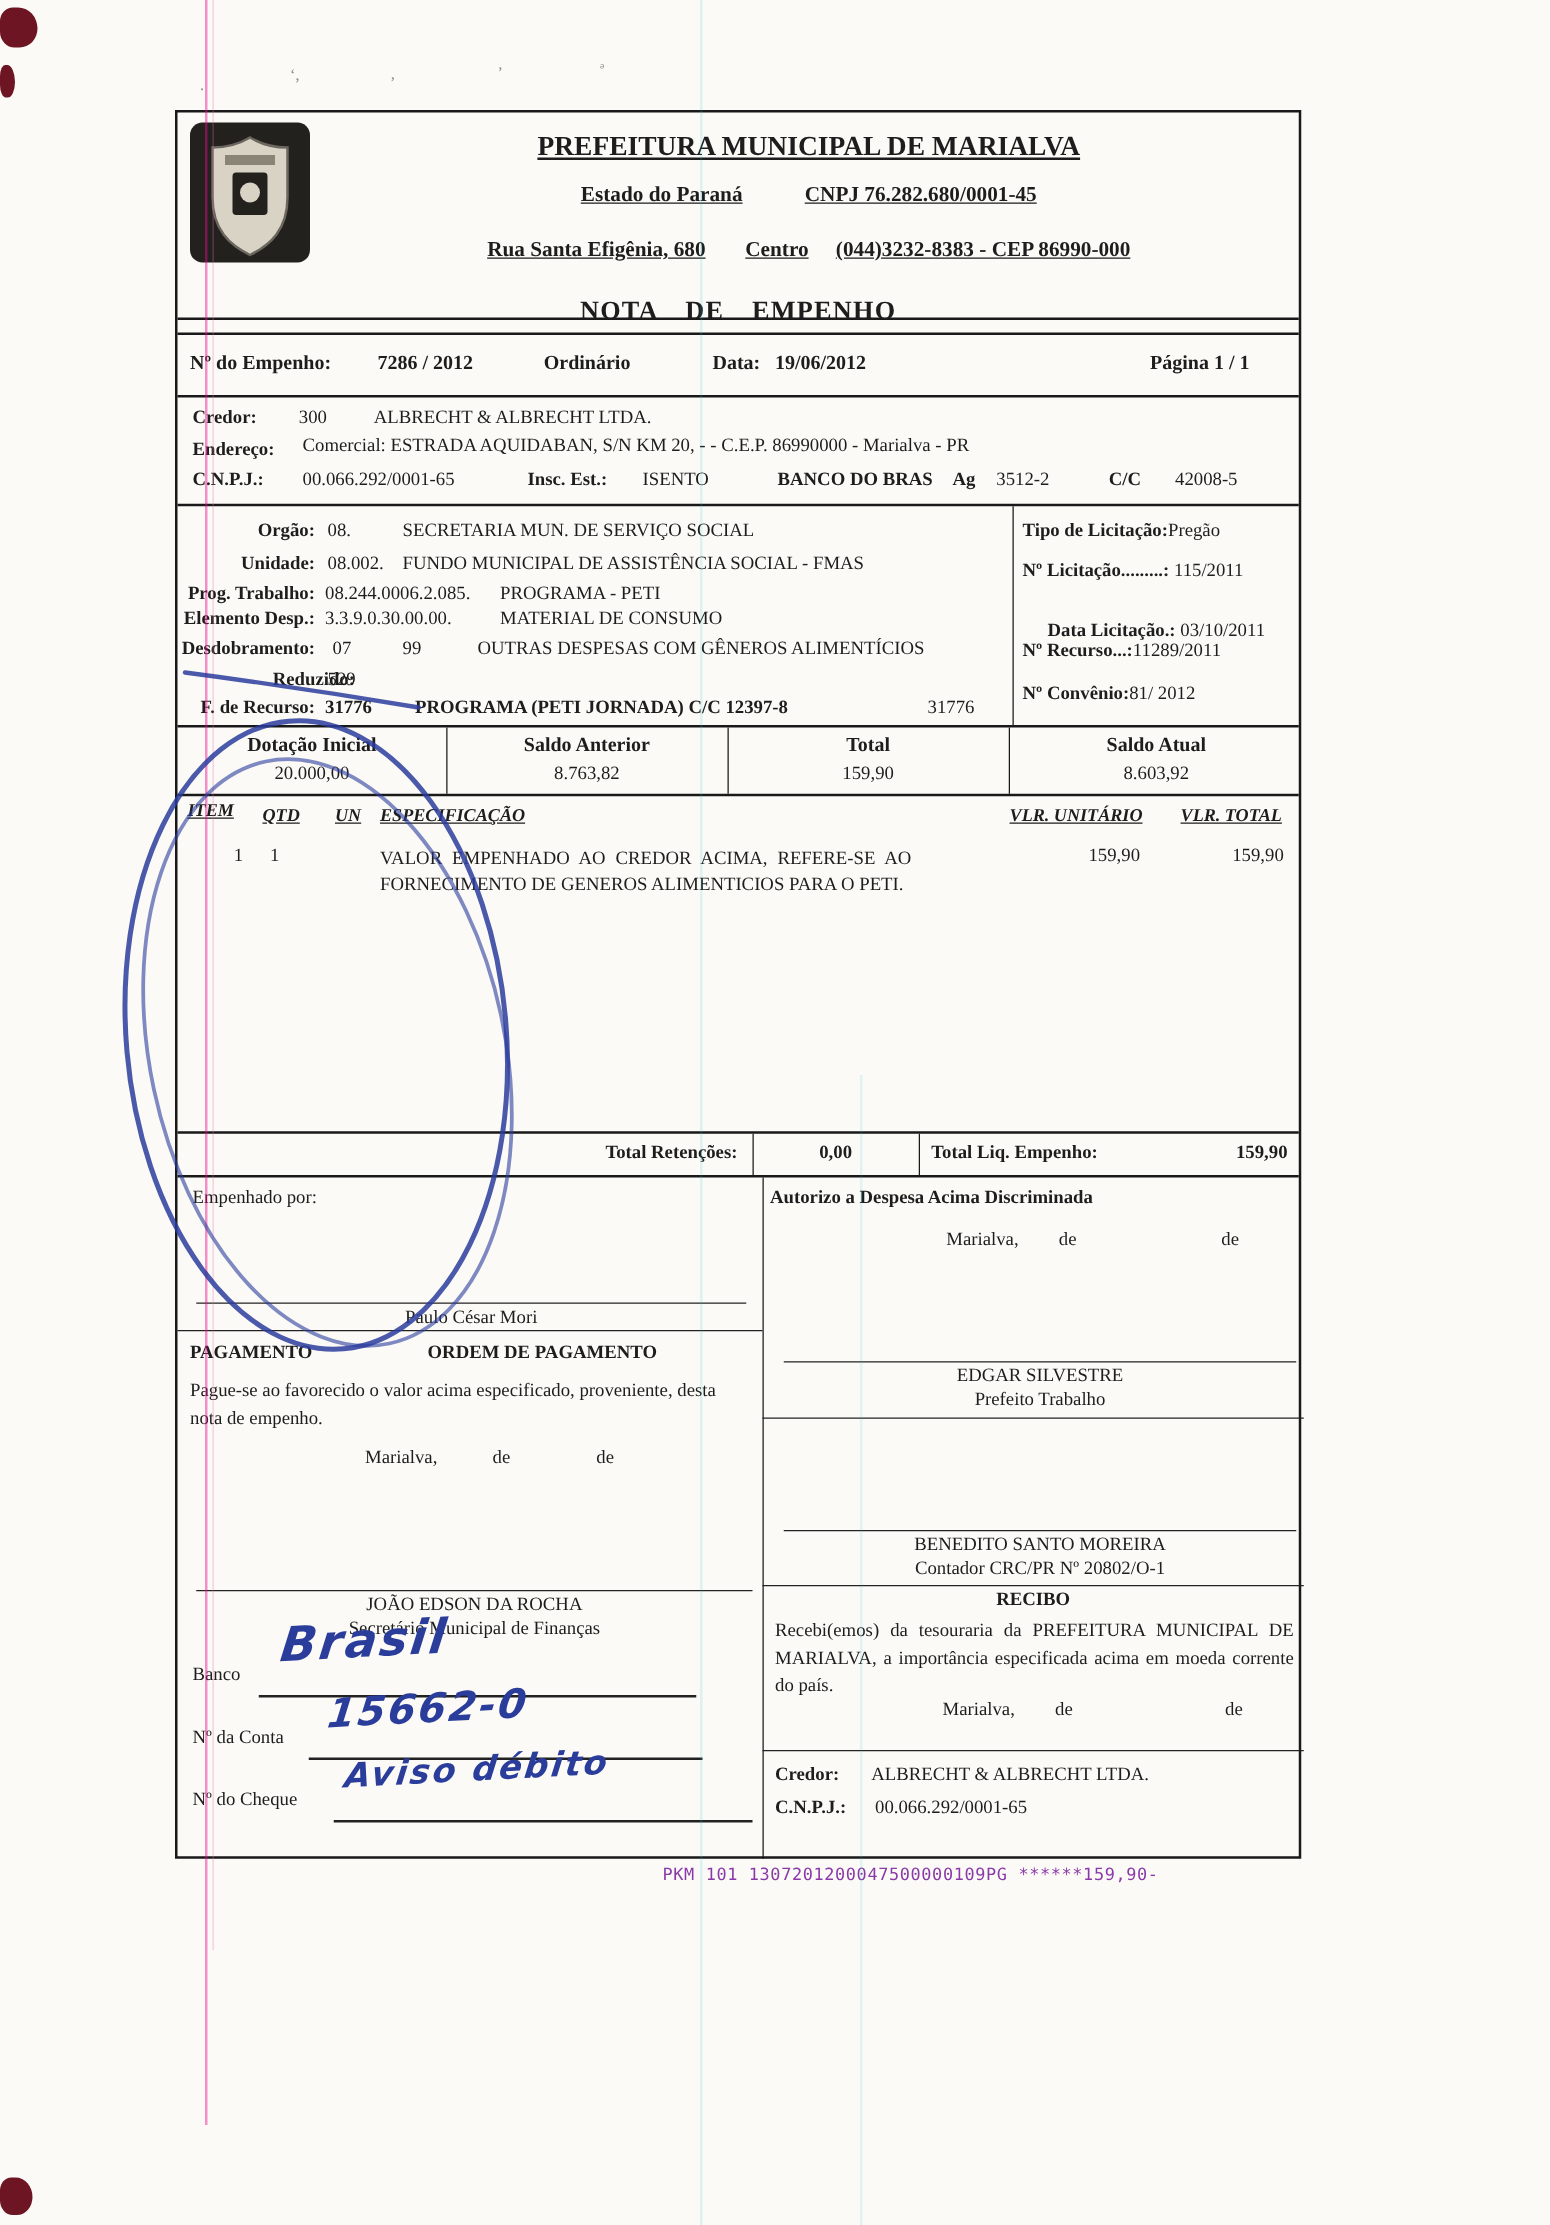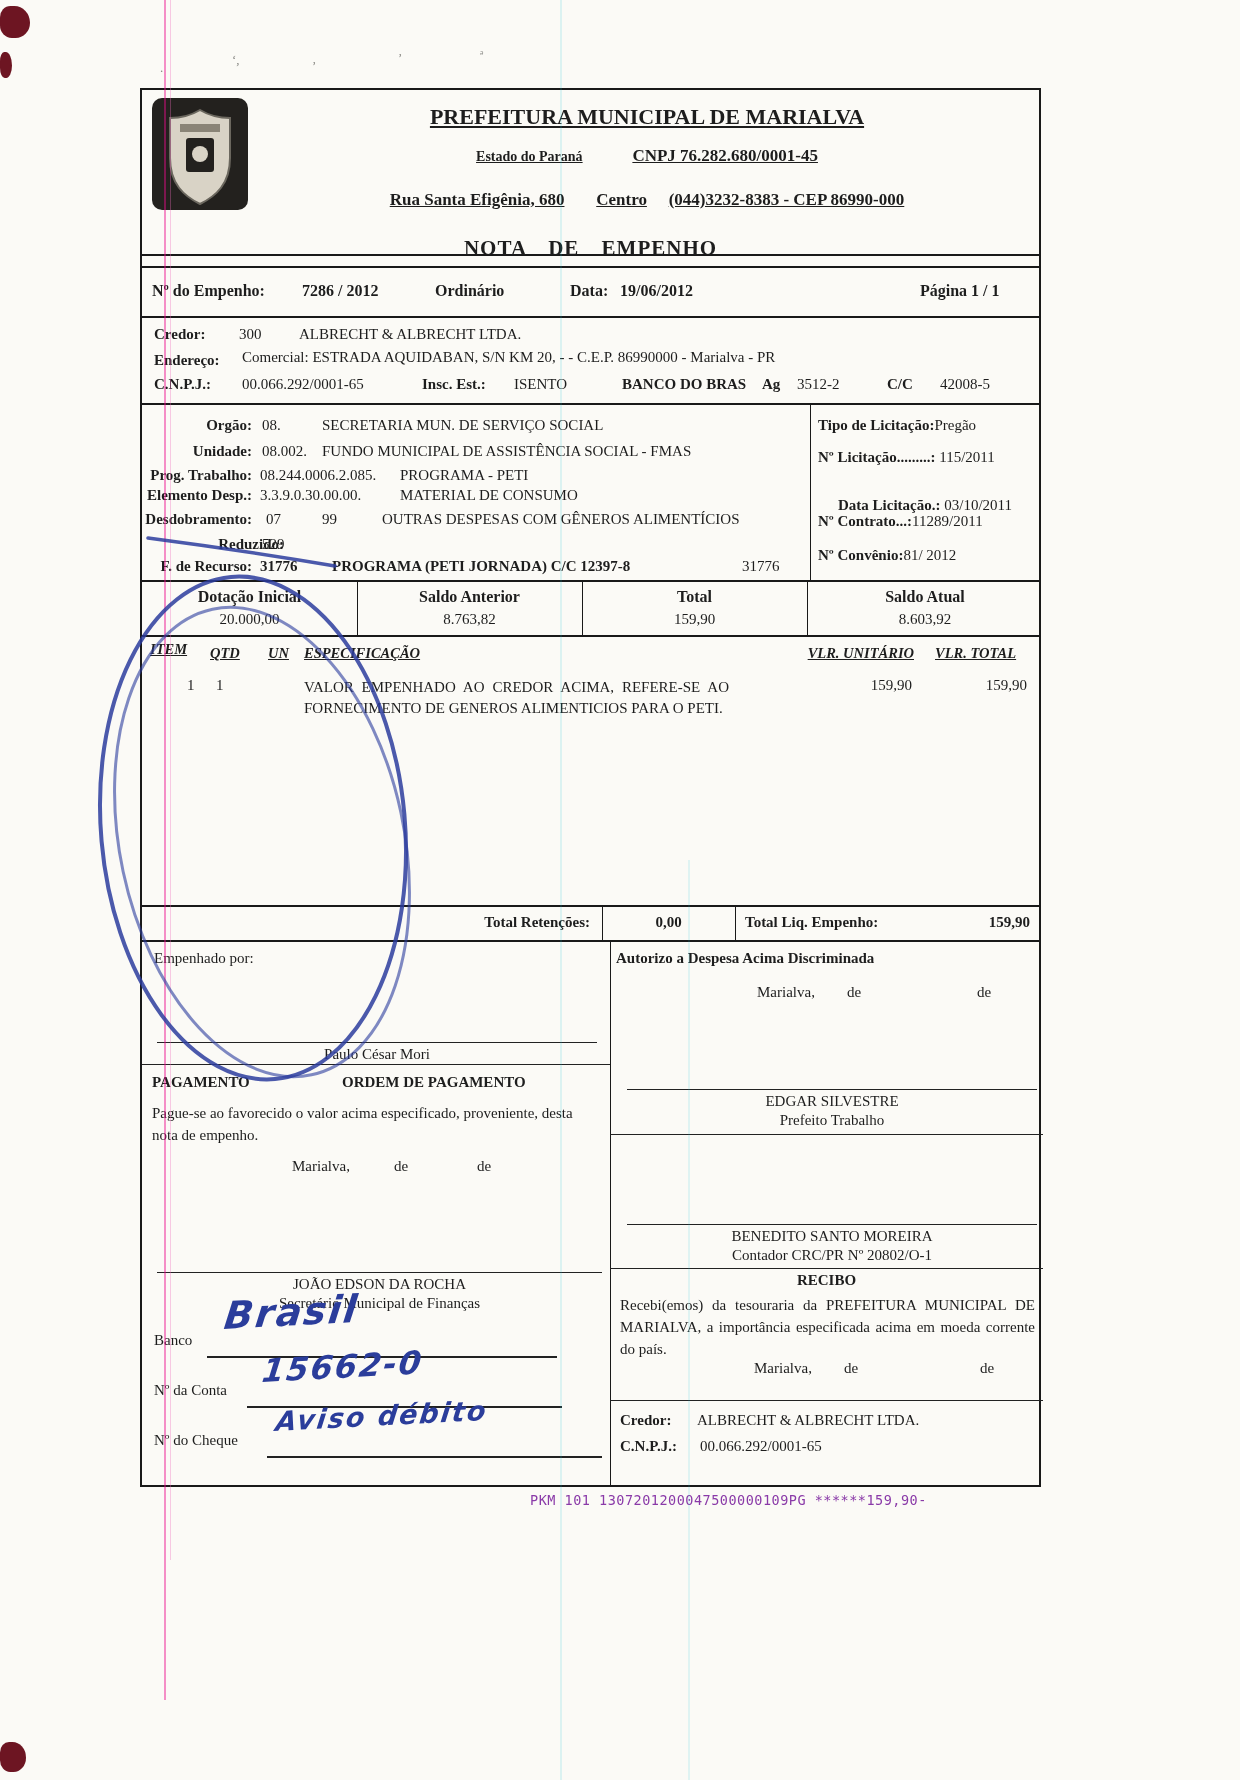--- a/index.html
+++ b/index.html
@@ -48,21 +48,21 @@
         <path d="M50 14 C60 20 72 22 80 22 L80 62 C80 88 66 100 50 108 C34 100 20 88 20 62 L20 22 C28 22 40 20 50 14 Z" fill="#d9d3c6" stroke="#6b675e" stroke-width="2"></path>
         <path d="M30 28 h40 v8 h-40 z" fill="#8a8477"></path>
         <rect x="36" y="42" width="28" height="34" rx="3" fill="#23211e"></rect>
         <circle cx="50" cy="58" r="8" fill="#d9d3c6"></circle>
       </svg>
     </div>
     <div class="abs c" style="left:120px;top:14px;width:770px;">
       <span class="b u" style="font-size:22px;">PREFEITURA MUNICIPAL DE MARIALVA</span>
     </div>
     <div class="abs" style="left:120px;top:56px;width:770px;text-align:center;">
-      <span class="b u" style="font-size:14px;margin-right:46px;">Estado do Paraná</span>
+      <span class="b u" style="font-size:17px;margin-right:46px;">Estado do Paraná</span>
       <span class="b u" style="font-size:17px;">CNPJ 76.282.680/0001-45</span>
     </div>
     <div class="abs" style="left:120px;top:100px;width:770px;text-align:center;">
       <span class="b u" style="font-size:17px;margin-right:28px;">Rua Santa Efigênia, 680</span>
       <span class="b u" style="font-size:17px;margin-right:18px;">Centro</span>
       <span class="b u" style="font-size:17px;">(044)3232-8383  -  CEP 86990-000</span>
     </div>
   </div>
 
   <div class="sec c" style="top:138px;height:40px;">
@@ -138,21 +138,21 @@
     <div class="lrow" style="top:12px;">
       <span class="b">Tipo de Licitação:</span><span>Pregão</span>
     </div>
     <div class="lrow" style="top:44px;">
       <span class="b">Nº Licitação.........:</span> <span>115/2011</span>
     </div>
     <div class="lrow" style="top:92px;margin-left:20px;">
       <span class="b">Data Licitação.:</span> <span>03/10/2011</span>
     </div>
     <div class="lrow" style="top:108px;">
-      <span class="b">Nº Contrato...:</span><span>11289/2011</span>
+      <span class="b">Nº Recurso...:</span><span>11289/2011</span>
     </div>
     <div class="lrow" style="top:142px;">
       <span class="b">Nº Convênio:</span><span>81/ 2012</span>
     </div>
   </div>
 
   <div class="sec" style="top:492px;height:55px;">
     <div class="vline" style="left:215px;"></div>
     <div class="vline" style="left:440px;"></div>
     <div class="vline" style="left:665px;"></div>
@@ -173,21 +173,21 @@
       <div class="saldo-v">8.603,92</div>
     </div>
   </div>
 
   <div class="sec" style="top:547px;height:270px;">
     <span class="abs ith" style="left:8px;top:4px;">ITEM</span>
     <span class="abs ith" style="left:68px;top:8px;">QTD</span>
     <span class="abs ith" style="left:126px;top:8px;">UN</span>
     <span class="abs ith" style="left:162px;top:8px;">ESPECIFICAÇÃO</span>
     <span class="abs ith" style="left:640px;top:8px;width:132px;text-align:right;">VLR. UNITÁRIO</span>
-    <span class="abs ith" style="left:793px;top:8px;width:100px;text-align:left;">VLR. TOTAL</span>
+    <span class="abs ith" style="left:793px;top:8px;width:100px;text-align:center;">VLR. TOTAL</span>
 
     <span class="abs" style="left:45px;top:40px;">1</span>
     <span class="abs" style="left:74px;top:40px;">1</span>
     <div class="abs" style="left:162px;top:40px;width:425px;text-align:justify;line-height:21px;">VALOR EMPENHADO AO CREDOR ACIMA, REFERE-SE AO FORNECIMENTO DE GENEROS ALIMENTICIOS PARA O PETI.</div>
     <span class="abs" style="left:680px;top:40px;width:90px;text-align:right;">159,90</span>
     <span class="abs" style="left:790px;top:40px;width:95px;text-align:right;">159,90</span>
   </div>
 
   <div class="sec" style="top:817px;height:35px;">
     <div class="vline" style="left:460px;"></div>

